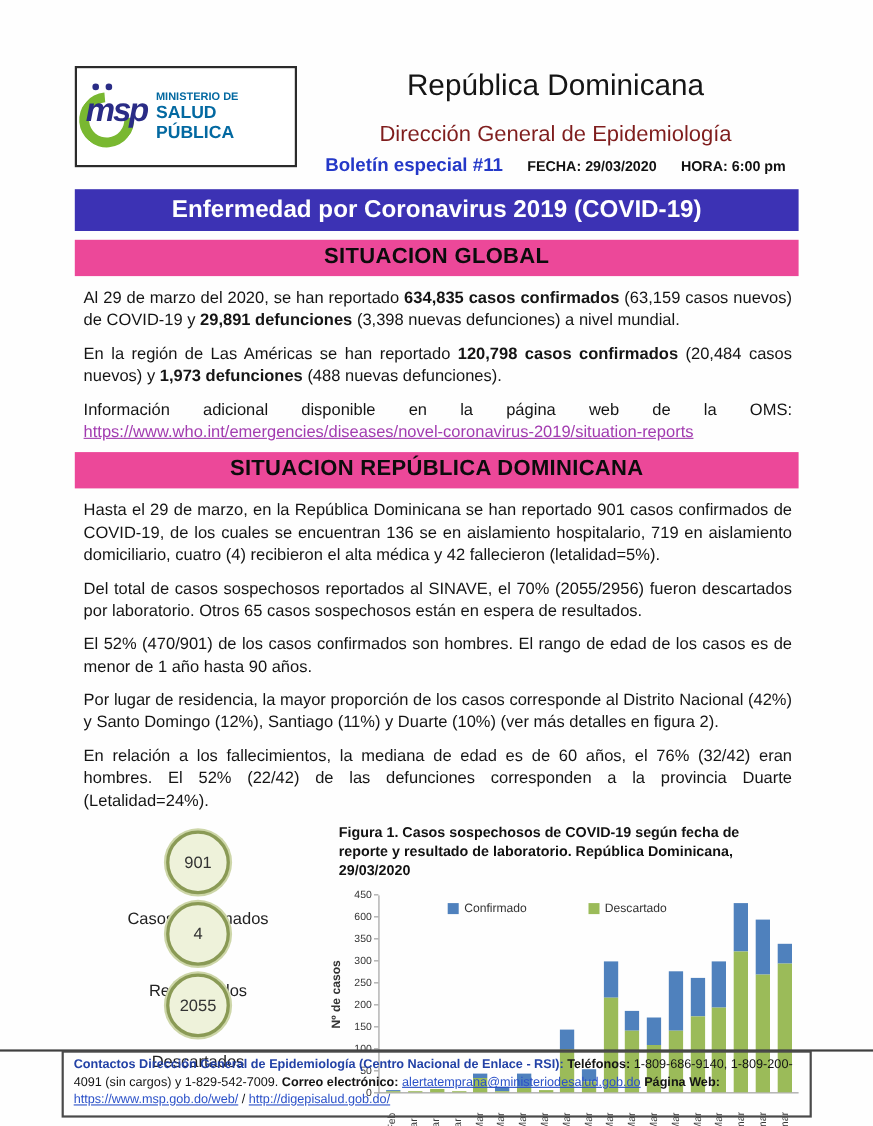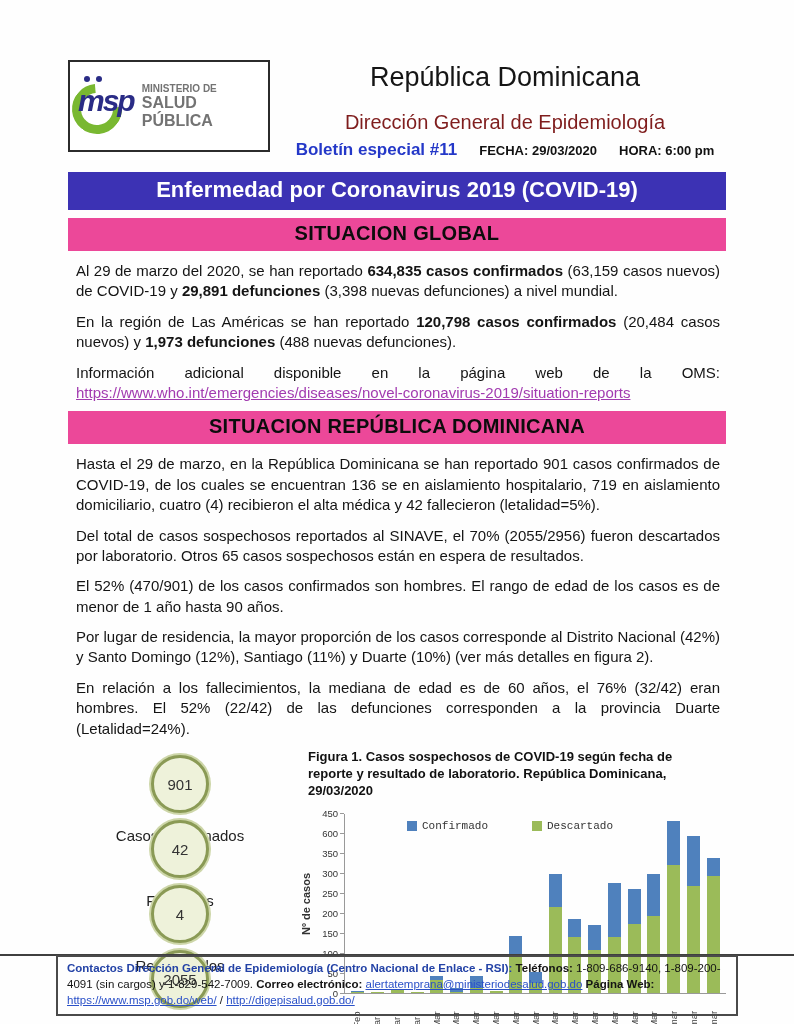--- a/index.html
+++ b/index.html
@@ -10,21 +10,21 @@
   
   .hdr { display:flex; gap:14px; }
   .logo-box { width:202px; height:92px; border:2px solid #2b2b2b; background:#fff;
               display:flex; align-items:center; justify-content:center; gap:8px; flex-shrink:0; }
   .logo-mark { position:relative; width:66px; height:64px; }
   .logo-ring { position:absolute; left:2px; top:10px; width:50px; height:50px; border-radius:50%;
                border:9px solid #79b831; border-top-color:transparent; transform:rotate(40deg); }
   .logo-msp { position:absolute; left:8px; top:10px; font-size:30px; font-weight:800; font-style:italic;
               color:#2a2c86; letter-spacing:-2px; }
   .logo-dot { position:absolute; width:6px; height:6px; border-radius:50%; background:#2a2c86; top:2px; }
-  .logo-text { color:#737373; text-align:left; line-height:1.1; }
+  .logo-text { color:#0369a1; text-align:left; line-height:1.1; }
   .logo-text .l1 { font-size:10px; font-weight:bold; }
   .logo-text .l2 { font-size:16px; font-weight:bold; }
   .hdr-right { flex:1; text-align:center; padding-top:2px; }
   .country { font-size:27px; color:#151515; }
   .dept { font-size:20px; color:#7f1d1d; margin-top:18px; }
   .bulletin-row { display:flex; justify-content:center; align-items:baseline; gap:22px; margin-top:6px; }
   .bulletin { color:#2438c8; font-weight:bold; font-size:17px; }
   .fecha, .hora { font-size:13px; font-weight:bold; color:#111; }
 
   
@@ -56,21 +56,21 @@
   .ylab { width:16px; height:180px; display:flex; align-items:center; justify-content:center; }
   .ylab span { transform:rotate(-90deg); white-space:nowrap; font-size:11px; font-weight:bold; color:#333; }
   .yaxis { width:30px; height:180px; position:relative; }
   .ytick-label { position:absolute; right:6px; font-size:9.5px; color:#333; }
   .ytick-mark { position:absolute; right:0; width:4px; height:1px; background:#999; }
   .plotwrap { flex:1; }
   .plot { position:relative; height:180px; border-left:1px solid #999; border-bottom:1px solid #999; }
   .bars { position:absolute; left:0; right:0; bottom:0; top:0; display:flex; align-items:flex-end; padding:0 3px; }
   .slot { flex:1; display:flex; flex-direction:column; justify-content:flex-end; align-items:center; height:100%; }
   .seg { width:13px; }
-  .legend { position:absolute; top:6px; left:62px; display:flex; gap:44px;font-family:Liberation Mono, monospace; }
+  .legend { position:absolute; top:6px; left:62px; display:flex; gap:56px; }
   .legend-item { display:flex; align-items:center; gap:5px; font-size:11px; color:#333; }
   .swatch { width:10px; height:10px; }
   .xrow { display:flex; padding:0 3px; margin-top:3px; }
   .xslot { flex:1; display:flex; justify-content:center; height:44px; }
   .xslot span { writing-mode:vertical-rl; transform:rotate(180deg); font-size:9.5px; color:#3a3a3a; }
 
   
   .rule { position:absolute; left:0; right:0; bottom:68px; border-top:2px solid #3f3f3f; }
   .footer-box { position:absolute; left:56px; right:56px; bottom:8px; border:2px solid #4a4a4a;
                 padding:4px 9px 5px; font-size:11.5px; line-height:1.38; color:#141414; }
@@ -119,24 +119,20 @@
   <p class="para">Del total de casos sospechosos reportados al SINAVE, el 70% (2055/2956) fueron descartados por laboratorio. Otros 65 casos sospechosos están en espera de resultados.</p>
   <p class="para">El 52% (470/901) de los casos confirmados son hombres. El rango de edad de los casos es de menor de 1 año hasta 90 años.</p>
   <p class="para">Por lugar de residencia, la mayor proporción de los casos corresponde al Distrito Nacional (42%) y Santo Domingo (12%), Santiago (11%) y Duarte (10%) (ver más detalles en figura 2).</p>
   <p class="para">En relación a los fallecimientos, la mediana de edad es de 60 años, el 76% (32/42) eran hombres. El 52% (22/42) de las defunciones corresponden a la provincia Duarte (Letalidad=24%).</p>
 
   <div class="bottom">
     <div class="stats">
       <div class="stat-row">
         <div class="stat-circle">901</div>
         <div class="stat-label">Casos confirmados</div>
-      </div>
-      <div class="stat-row">
-        <div class="stat-circle">42</div>
-        <div class="stat-label">Fallecidos</div>
       </div>
       <div class="stat-row">
         <div class="stat-circle">4</div>
         <div class="stat-label">Recuperados</div>
       </div>
       <div class="stat-row">
         <div class="stat-circle">2055</div>
         <div class="stat-label">Descartados</div>
       </div>
     </div>

